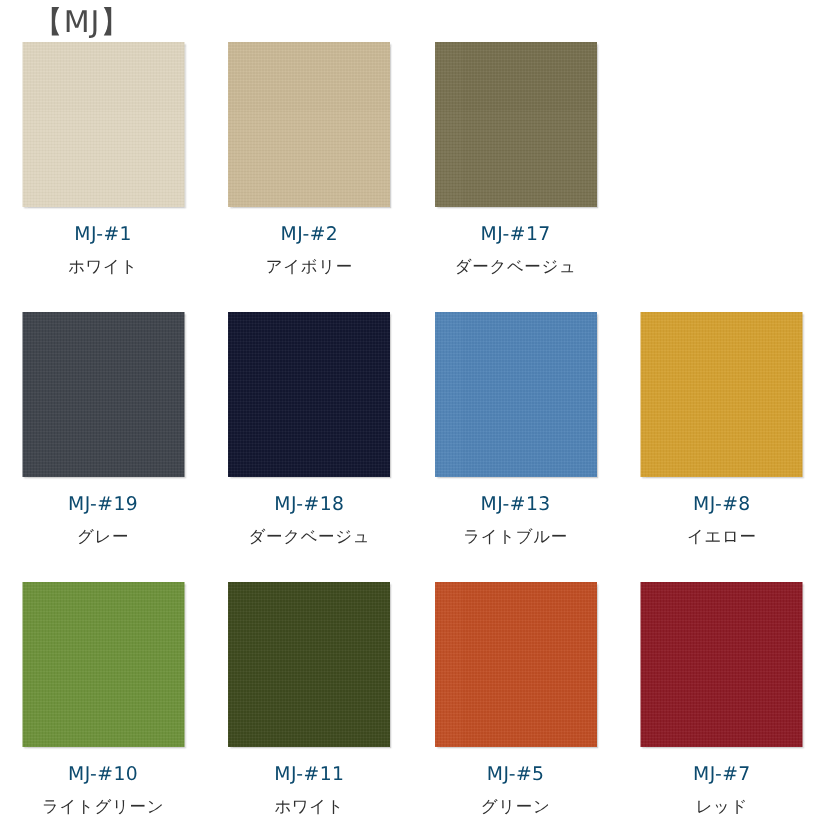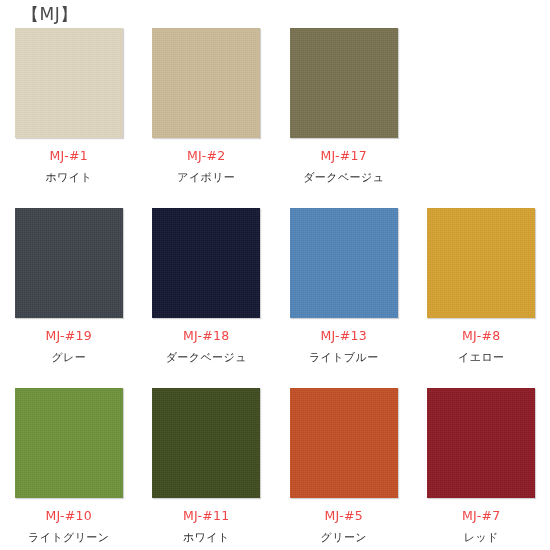--- a/index.html
+++ b/index.html
@@ -16,21 +16,21 @@
   #page {
     position: relative;
     width: 550px;
     height: 550px;
     background: #ffffff;
   }
   .page-title {
     position: absolute;
     left: 22px;
     top: 3px;
-    font-size: 17px;
+    font-size: 20px;
     letter-spacing: 0.5px;
     color: #4a4a4a;
     font-family: "DejaVu Sans", "Liberation Sans", sans-serif;
     font-weight: 400;
     line-height: 22px;
     white-space: nowrap;
   }
   .grid {
     position: absolute;
     left: 0;
@@ -62,21 +62,21 @@
     position: absolute;
     inset: 0;
     background-image:
       repeating-linear-gradient(0deg, rgba(255,255,255,0.035) 0px, rgba(255,255,255,0.035) 1px, rgba(0,0,0,0.018) 1px, rgba(0,0,0,0.018) 2px),
       repeating-linear-gradient(90deg, rgba(255,255,255,0.03) 0px, rgba(255,255,255,0.03) 1px, rgba(0,0,0,0.015) 1px, rgba(0,0,0,0.015) 2px);
     pointer-events: none;
   }
   .code {
     margin-top: 9px;
     font-size: 12.5px;
-    color: #ef4444;
+    color: #0c4a6e;
     letter-spacing: 0.3px;
     line-height: 17px;
     white-space: nowrap;
     font-family: "DejaVu Sans", "Liberation Sans", sans-serif;
   }
   .name {
     margin-top: 5px;
     font-size: 11px;
     color: #2f2f2f;
     letter-spacing: 0.4px;

